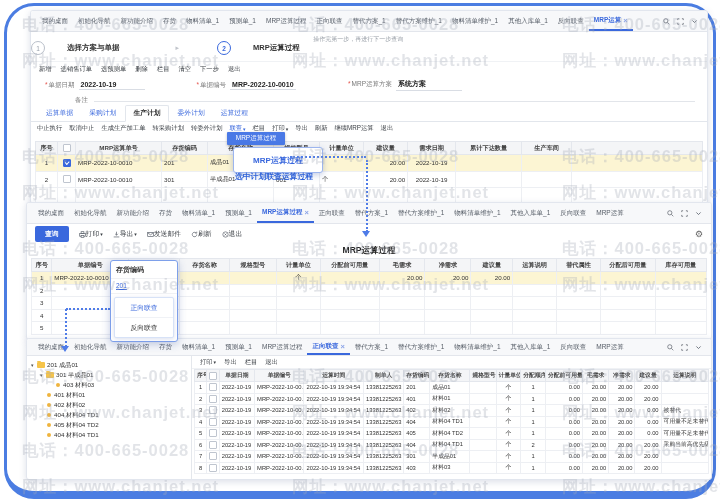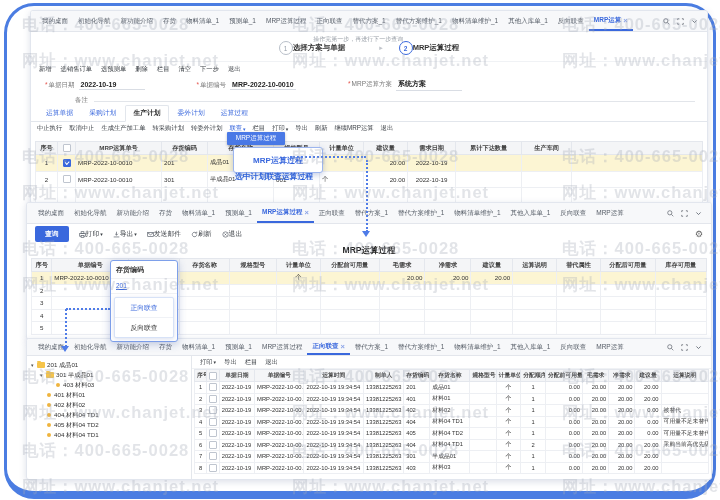--- a/index.html
+++ b/index.html
@@ -16,21 +16,21 @@
   
   .tabbar{height:20px;background:#f7f8fa;border-bottom:1px solid #e3e6ec;display:flex;align-items:stretch;padding:0 6px;}
   .tabs{display:flex;flex:1;overflow:hidden;}
   .tab{font-size:6.5px;color:#555c66;padding:0 5px;display:flex;align-items:center;white-space:nowrap;}
   .tab.active{color:#3a68dd;font-weight:bold;border-bottom:2px solid #3a68dd;}
   .tab-x{font-style:normal;margin-left:2px;color:#8aa3e8;font-size:7.5px;}
   .tb-icons{display:flex;align-items:center;gap:7px;padding:0 3px;}
   .tbi{display:flex;align-items:center;}
 
   
-  .stepper{position:relative;height:26px;border-bottom:1px solid #f0f2f5;display:flex;align-items:center;justify-content:center;gap:0;padding-top:3px;}
+  .stepper{position:relative;height:26px;border-bottom:1px solid #f0f2f5;display:flex;align-items:center;gap:22px;padding-top:3px;}
   .step-circle{width:12px;height:12px;border-radius:50%;border:1px solid #b9bfc9;color:#98a0ab;font-size:6.5px;
                display:flex;align-items:center;justify-content:center;flex:none;}
   .step-circle.active{border:1.5px solid #3a68dd;color:#3a68dd;font-weight:bold;}
   .step-label{font-size:7.5px;font-weight:bold;color:#333;}
   .hint-text{position:absolute;top:3px;left:50%;transform:translateX(-62%);font-size:6px;color:#9aa0a8;}
   .step-arrow{color:#c0c4cb;font-size:7px;margin:0 16px 0 34px;}
 
   
   .toolbar{display:flex;align-items:center;padding:0 8px;font-size:6.3px;color:#3c4046;}
   .t1{height:15px;gap:9px;}

